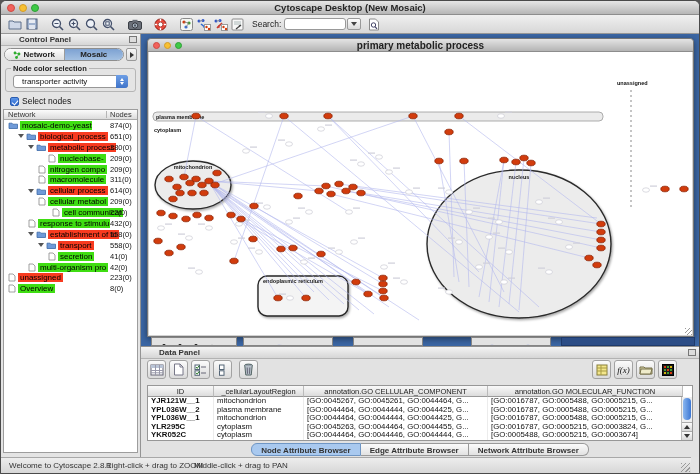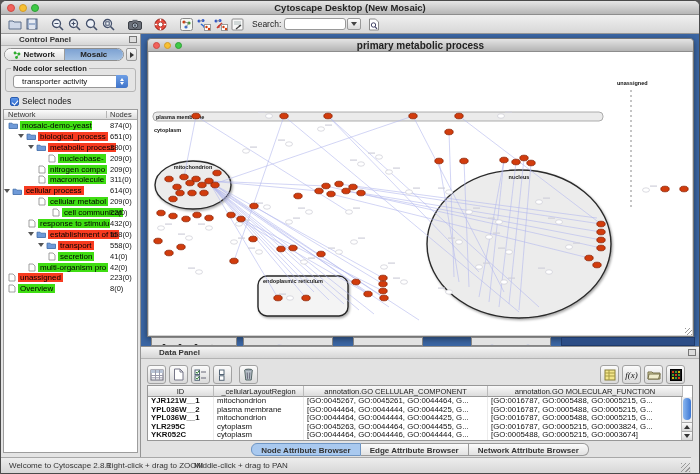--- a/index.html
+++ b/index.html
@@ -75,21 +75,21 @@
   .tl2.yel{left:16px;background:#f8c032;border:1px solid #d29c28;}
   .tl2.grn{left:27px;background:#3fca47;border:1px solid #2f9f37;}
   .if-title{position:absolute;left:40px;right:40px;text-align:center;font-size:10px;font-weight:bold;color:#222;line-height:13px;}
   .canvas{position:absolute;left:1px;right:1px;top:13px;bottom:1px;background:#fff;overflow:hidden;}
   .iframe:after{content:"";position:absolute;right:1px;bottom:1px;width:7px;height:7px;
     background:repeating-linear-gradient(135deg,#999 0 1px,transparent 1px 3px);}
   .peek{position:absolute;top:303px;height:9px;background:#e2e2e2;border:1px solid #858585;overflow:hidden;}
   .peek.dark{background:#2c4d86;border-color:#1e3a6b;}
   
   .dp{position:absolute;left:140px;top:312px;right:0;bottom:0;background:#e2e2e2;border-top:1px solid #8f8f8f;}
-  .dp-toolbar{position:absolute;top:13px;left:0;right:8px;height:24px;display:flex;align-items:flex-end;padding:0 6px;}
+  .dp-toolbar{position:absolute;top:13px;left:0;right:16px;height:24px;display:flex;align-items:flex-start;padding:0 6px;}
   .dbtn{width:19px;height:19px;border:1px solid #a2a2a2;border-radius:3px;background:linear-gradient(#fbfbfb,#dadada);
     margin-right:3px;display:flex;align-items:center;justify-content:center;flex:0 0 auto;}
   .dbtn.rt{margin-right:3px;}
   .push{margin-left:auto;}
   .fx{font-family:"Liberation Serif",serif;font-style:italic;font-size:9px;color:#111;}
   .dtable{position:absolute;left:6px;right:6px;top:38px;bottom:16px;border:1px solid #979797;background:#fff;overflow:hidden;}
   .dgrid{position:absolute;left:0;top:0;right:11px;display:grid;grid-template-columns:66px 90px 184px 195px;}
   .dh{font-size:7.5px;color:#222;text-align:center;line-height:11px;height:11px;overflow:hidden;white-space:nowrap;
     background:linear-gradient(#f9f9f9,#dcdcdc);border-right:1px solid #bbb;border-bottom:1px solid #999;}
   .dc{font-size:7.8px;color:#111;line-height:8.6px;height:8.6px;padding-left:3px;white-space:nowrap;overflow:hidden;border-right:1px solid #ececec;}
@@ -352,21 +352,21 @@
             </div>
             <div class="trow" style="padding-left: 34px;">
               <span class="ticon">
                 <svg width="8" height="9">
                   <path d="M1 1h4l2 2v5H1z" fill="#fff" stroke="#888" stroke-width=".8"></path>
                 </svg>
               </span>
               <span class="chip green">macromolecule</span>
               <span class="count">311(0)</span>
             </div>
-            <div class="trow" style=" text-align: right;">
+            <div class="trow" style="padding-left: 24px; text-align: right;">
               <span class="exp"></span>
               <span class="ticon">
                 <svg width="10" height="8">
                   <path d="M1 2.2h3l1 1h4.5v4.3H1z" fill="#6f9ad8" stroke="#3c6aa8" stroke-width=".8"></path>
                 </svg>
               </span>
               <span class="chip red">cellular process</span>
               <span class="count">614(0)</span>
             </div>
             <div class="trow" style="padding-left: 34px;">

